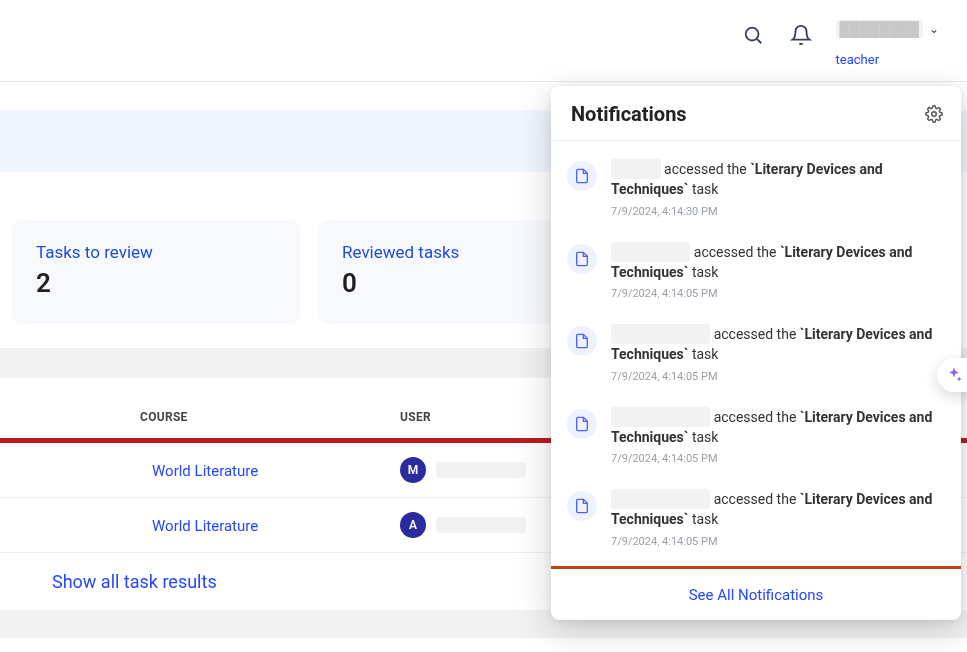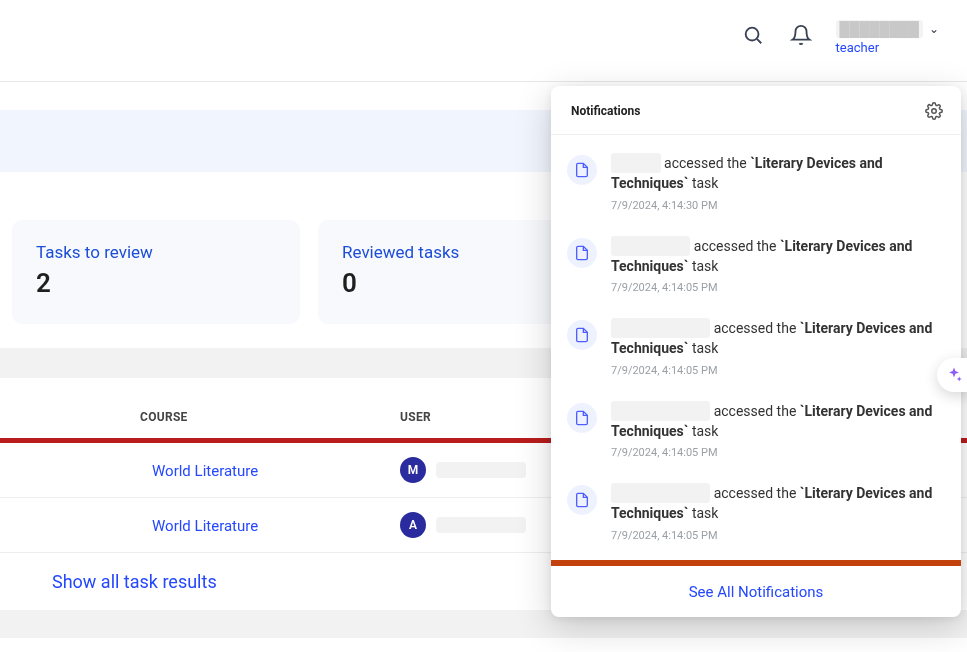--- a/index.html
+++ b/index.html
@@ -30,21 +30,21 @@
     margin-top:6px;
   }
   .user-block {
     display:flex; flex-direction:column; align-items:flex-start;
     cursor:pointer;
     min-width:90px;
     margin-top:4px;
   }
   .user-row { display:flex; align-items:center; gap:6px; }
   .user-name { color:#c8c8c8; font-size:14px; background:#f3f3f3; border-radius:3px; padding:1px 4px;}
-  .user-role { color:#2447ff; font-size:13px; margin-top:2px; }
+  .user-role { color:#2447ff; font-size:13px; margin-top:14px; }
   .chevron { font-size:12px; color:#374151; }
   
   .canvas {
     position:relative;
     padding:0;
   }
   .band-blue {
     background:#f1f5fd;
     height:62px;
     margin-top:28px;
@@ -101,37 +101,37 @@
     border-radius:8px;
     box-shadow:0 10px 36px rgba(0,0,0,0.18), 0 2px 8px rgba(0,0,0,0.08);
     overflow:hidden;
     z-index:50;
   }
   .notif-header {
     display:flex; align-items:center; justify-content:space-between;
     padding:16px 18px 14px 20px;
     border-bottom:1px solid #eee;
   }
-  .notif-title { font-size:12px; font-weight:700; color:#222;}
+  .notif-title { font-size:20px; font-weight:700; color:#222;}
   .notif-gear { cursor:pointer; color:#555;}
   .notif-list { padding:6px 18px 6px 16px; }
   .notif-item { display:flex; gap:14px; padding:12px 0 10px; }
   .notif-icon {
     width:30px; height:30px; flex:none;
     border-radius:50%;
     background:#eef2ff;
     display:flex; align-items:center; justify-content:center;
     margin-top:2px;
   }
   .notif-body { flex:1; font-size:14px; color:#333; line-height:1.45;}
   .notif-actor { background:#f2f2f2; border-radius:3px; color:transparent; display:inline-block;}
   .notif-task { font-weight:700; }
   .notif-time { color:#9aa0a6; font-size:11px; margin-top:4px;}
   .notif-footer {
-    border-top:6px solid #c2410c;
+    border-top:3px solid #c2410c;
     text-align:center;
     padding:16px 16px;
   }
   .notif-footer a { color:#2447ff; font-size:15px; cursor:pointer;}
   
   .sparkle-fab {
     position:absolute;
     right:-4px; top:358px;
     width:34px; height:34px;
     border-radius:50% 0 0 50%;

